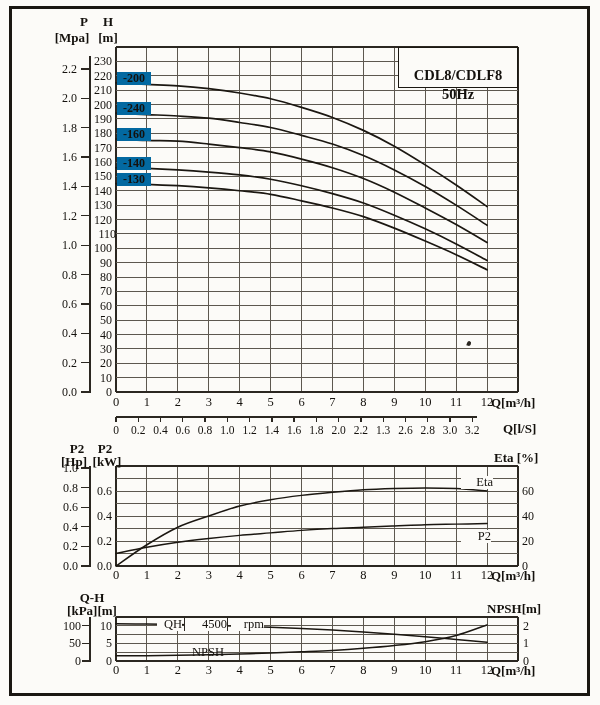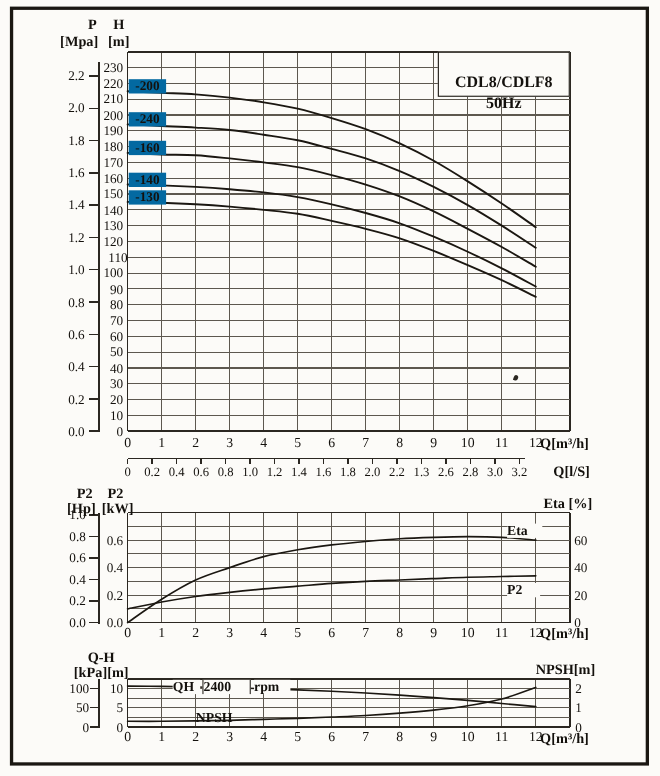--- a/index.html
+++ b/index.html
@@ -15,21 +15,21 @@
   .curve{fill:none;stroke:#1b1711;stroke-width:1.7;stroke-linecap:round}
   .thin{stroke-width:1.5}
   .tick{position:absolute;height:12px;line-height:12px;font-size:12px;white-space:nowrap}
   .r{text-align:right}
   .xtick{position:absolute;height:13px;line-height:13px;font-size:12.5px;text-align:center}
   .lps{font-size:11.5px}
   .hdr{position:absolute;font-weight:700;font-size:13px;text-align:center;height:14px;line-height:14px;white-space:nowrap}
   .qunit{position:absolute;font-weight:700;font-size:13px;height:14px;line-height:14px;white-space:nowrap}
   .curve-tag{position:absolute;font-weight:700;font-size:12px;text-align:center;
              background:#0369a1;height:13px;line-height:13px}
-  .ann{position:absolute;font-weight:700;font-size:12.5px;text-align:left;
+  .ann{position:absolute;font-weight:400;font-size:12.5px;text-align:right;
        background:#fcfbf8;height:13px;line-height:13px}
   .ann.plain{background:transparent}
   .box2900{border-left:1.4px solid #2b2721;border-right:1.4px solid #2b2721}
   .titlebox{position:absolute;left:398px;top:47px;width:120px;height:41px;
             border:1.5px solid #1b1812;background:#fcfbf8;text-align:center;
             font-weight:700;font-size:14.5px;line-height:19px;padding-top:18px}
   .speck{position:absolute;background:#2c2822;border-radius:50% 50% 50% 0;
          transform:rotate(20deg)}
 </style>
 </head>
@@ -193,21 +193,21 @@
   <div class="hdr" style="left:90px;top:455px;width:34px">[kW]</div>
   <div class="qunit" style="left:494px;top:451px">Eta [%]</div>
   <div class="ann" style="left:461px;top:476px;width:32px">Eta</div>
   <div class="ann" style="left:461px;top:530px;width:30px">P2</div>
   <div class="qunit" style="left:491px;top:569px">Q[m³/h]</div>
 
   <div class="hdr" style="left:72px;top:591px;width:40px">Q-H</div>
   <div class="hdr" style="left:62px;top:604px;width:60px">[kPa][m]</div>
   <div class="qunit" style="left:487px;top:602px">NPSH[m]</div>
   <div class="ann" style="left:157px;top:618px;width:25px">QH</div>
-  <div class="ann box2900" style="left:184px;top:618px;width:44px">2400</div>
+  <div class="ann box2900" style="left:184px;top:618px;width:44px">4500</div>
   <div class="ann" style="left:231px;top:618px;width:33px">rpm</div>
   <div class="ann plain" style="left:178px;top:646px;width:46px">NPSH</div>
   <div class="qunit" style="left:491px;top:664px">Q[m³/h]</div>
 
   <div class="speck" style="left:467px;top:341px;width:4px;height:5px"></div>
 
   <div id="labels">
       <div class="tick r" style="left: 46px; top: 386px; width: 31px;">0.0</div>
       <div class="tick r" style="left: 46px; top: 356.64px; width: 31px;">0.2</div>
       <div class="tick r" style="left: 46px; top: 327.28px; width: 31px;">0.4</div>

